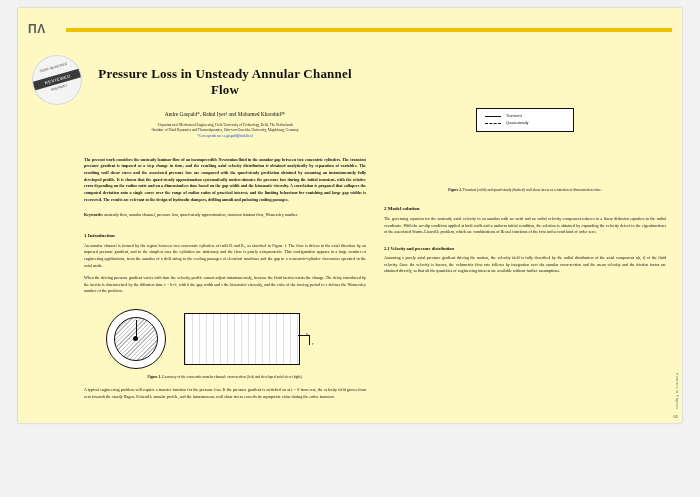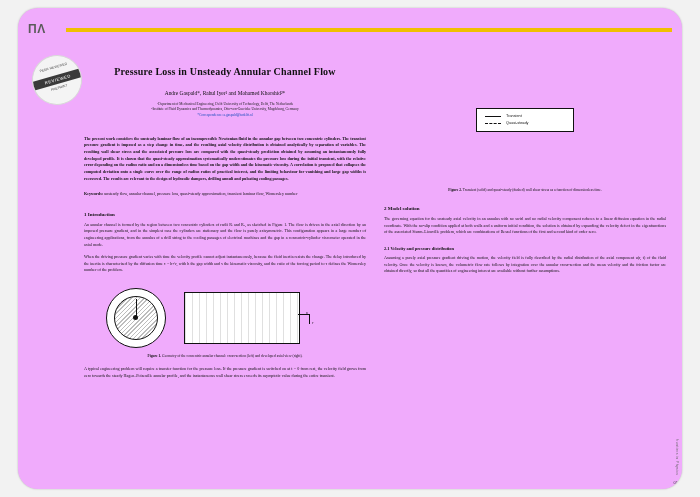--- a/index.html
+++ b/index.html
@@ -11,25 +11,24 @@
     width: 700px;
     height: 497px;
     overflow: hidden;
     font-family: "Liberation Serif", serif;
   }
   .page {
     position: absolute;
     left: 18px;
     top: 8px;
     width: 664px;
-    height: 481px;
-    background: #f0abfc;
+    height: 415px;
+    background: #fef9c3;
     box-shadow: 0 0 2px rgba(0,0,0,0.25);
     overflow: hidden;
-    border-radius: 20px;
   }
   
   .top-rule {
     position: absolute;
     left: 48px;
     top: 20px;
     width: 606px;
     height: 4px;
     background: #f0c000;
   }
@@ -96,21 +95,21 @@
 
   .col {
     position: absolute;
     top: 44px;
     width: 282px;
   }
   .col-left { left: 66px; }
   .col-right { left: 366px; }
 
   h1.title {
-    font-size: 10px;
+    font-size: 13px;
     font-weight: bold;
     text-align: center;
     margin: 14px 0 0 0;
     letter-spacing: .2px;
     color: #111;
   }
   .authors {
     margin-top: 13px;
     text-align: center;
     font-size: 5.4px;

